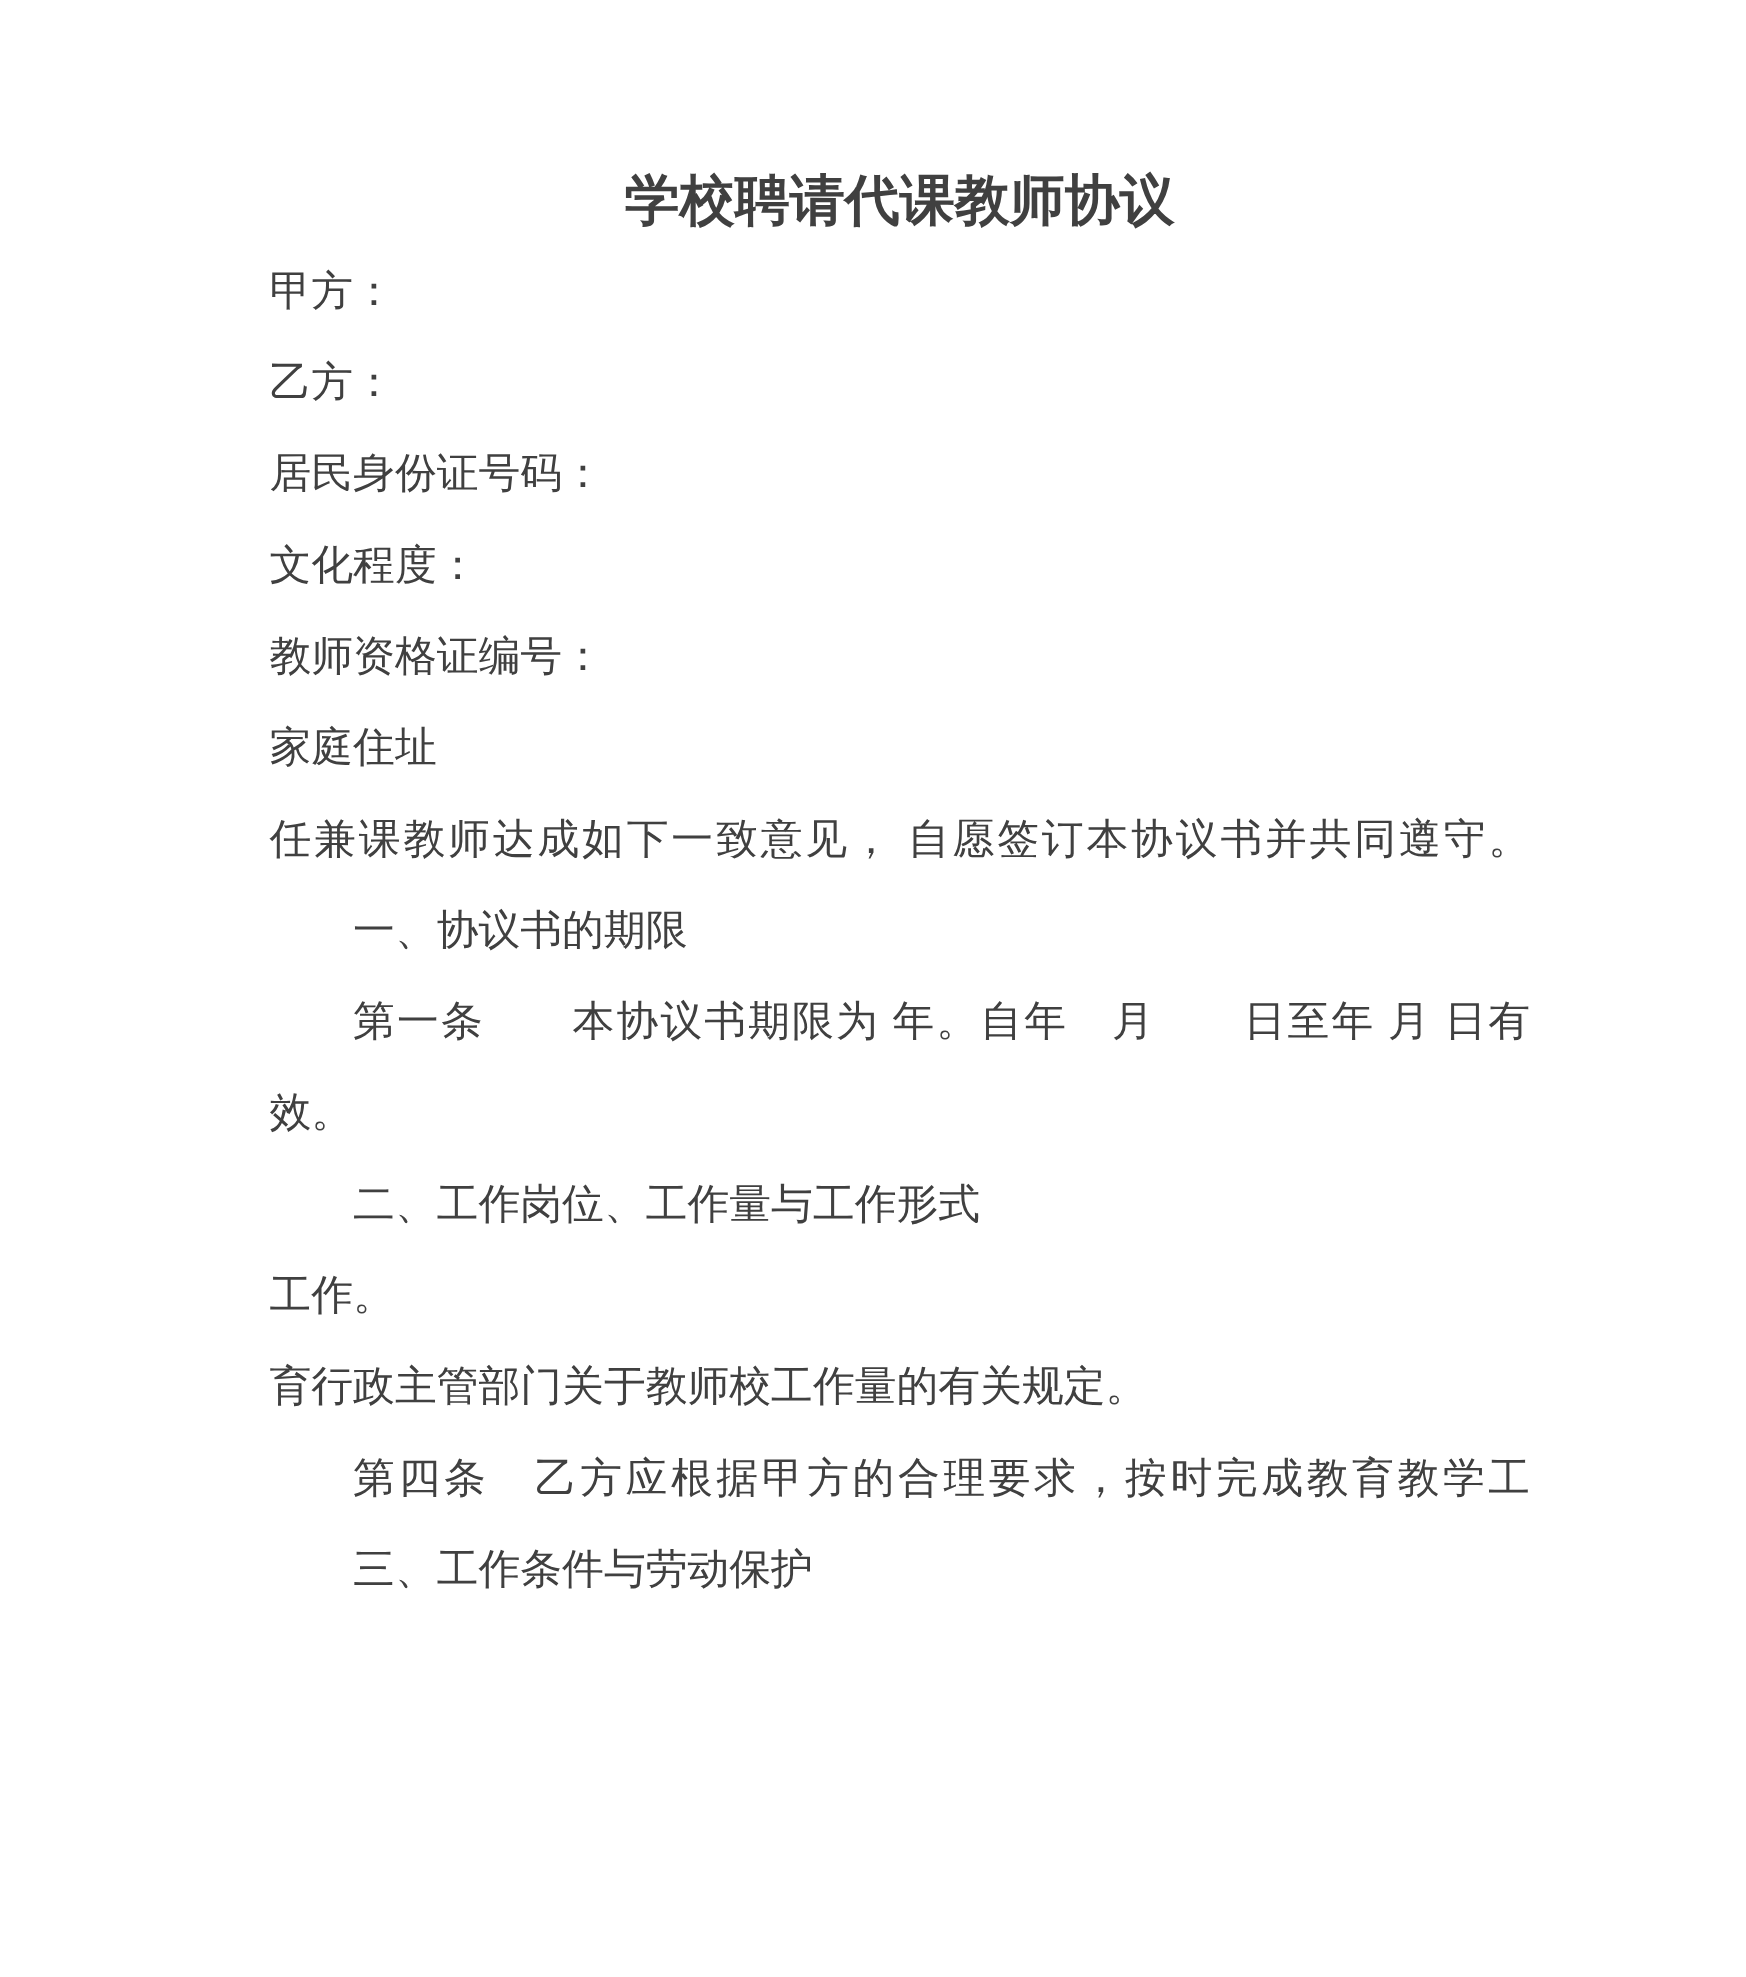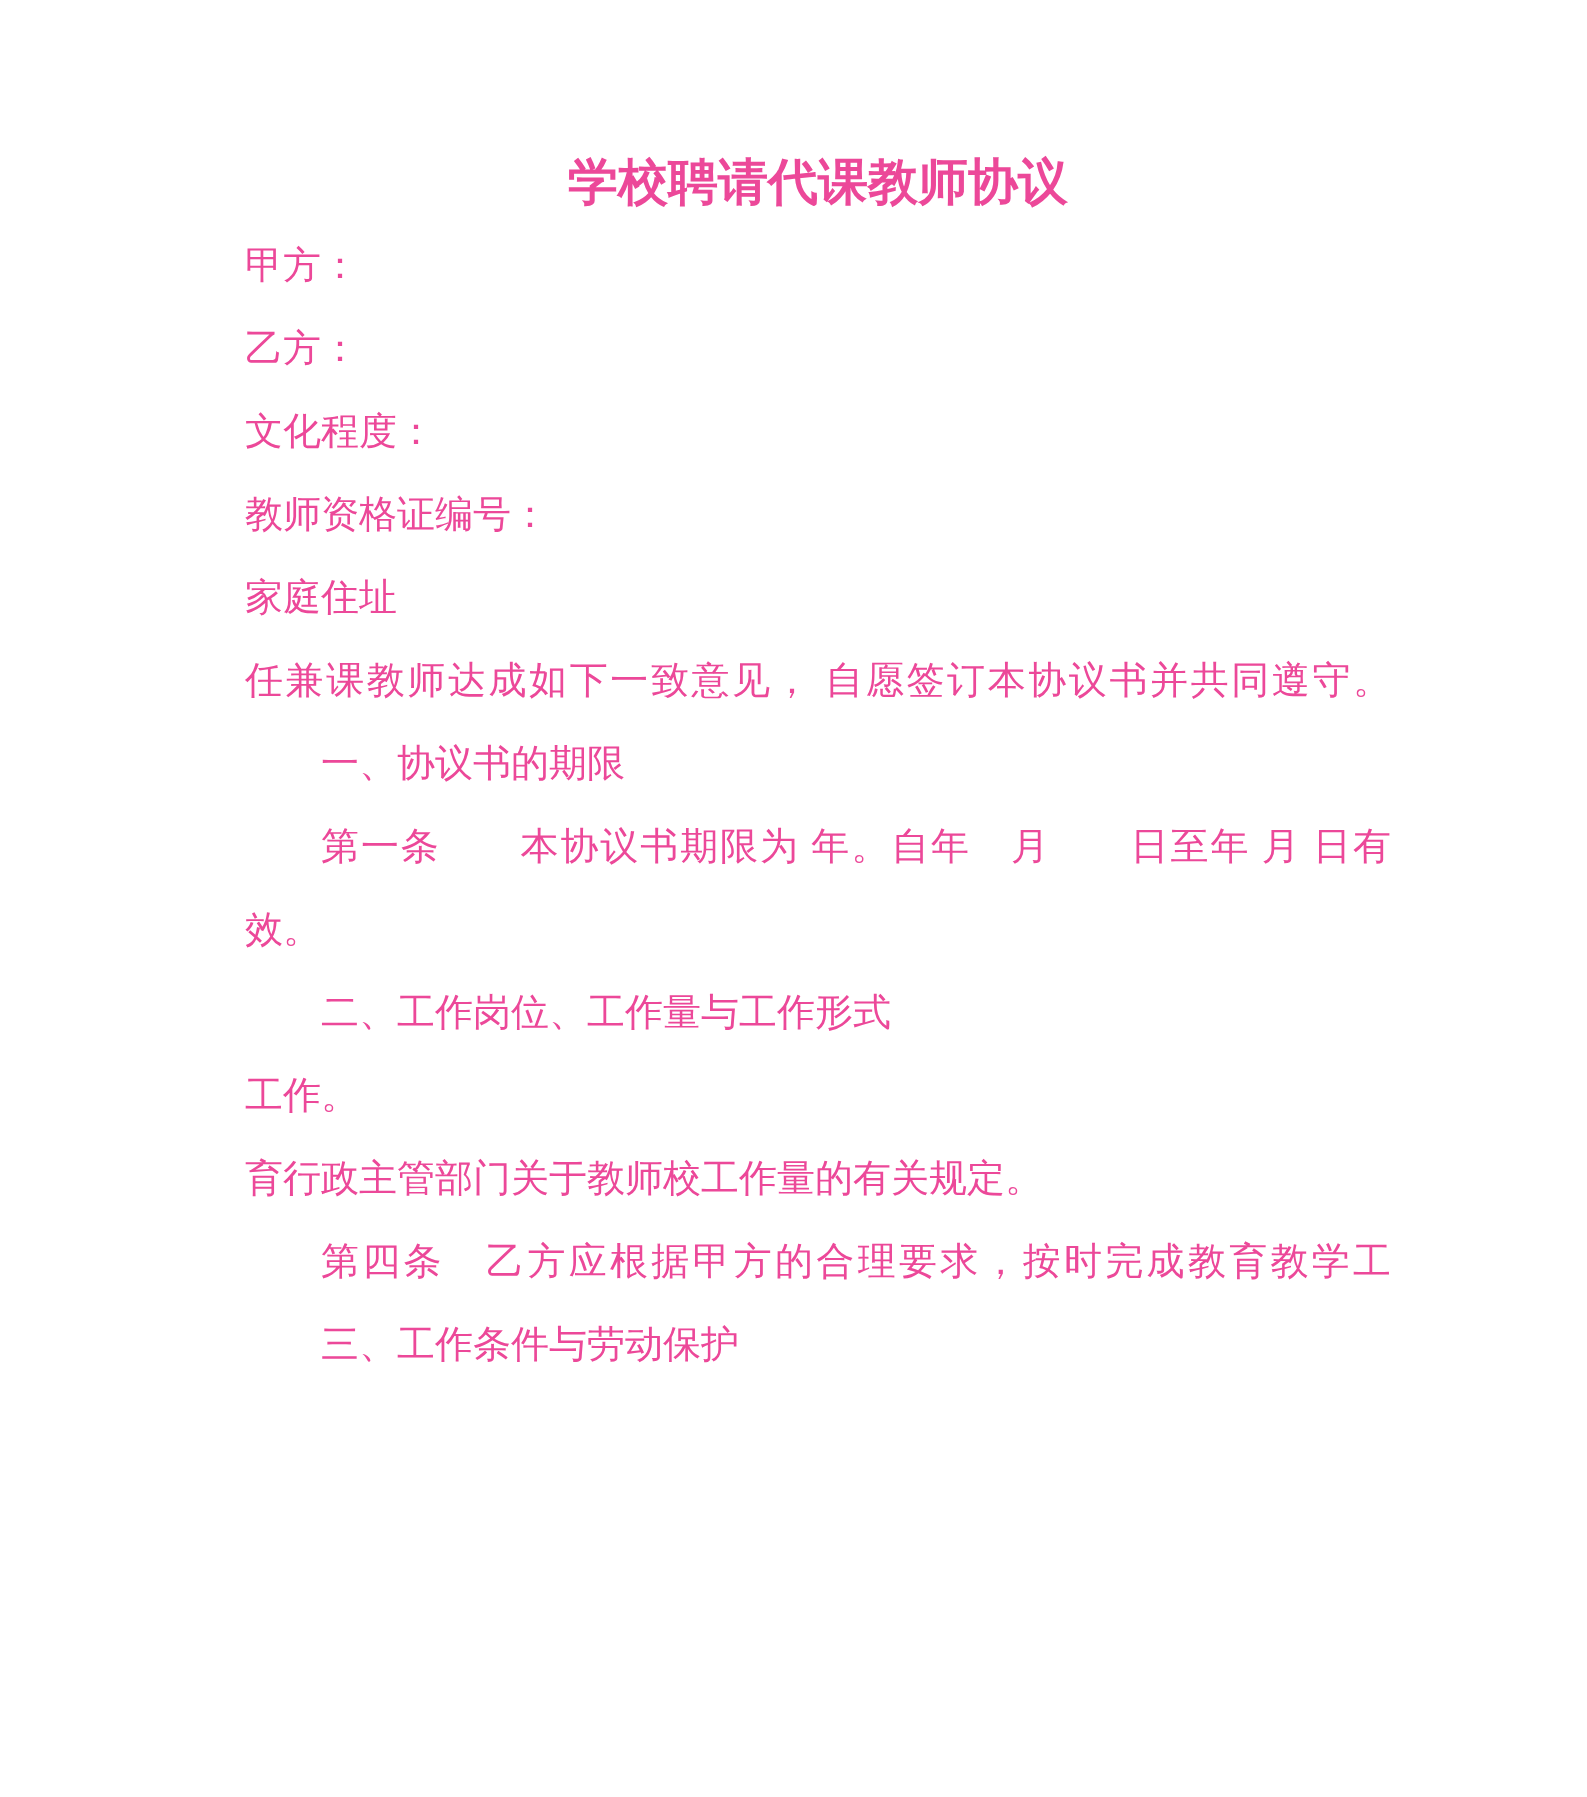--- a/index.html
+++ b/index.html
@@ -5,21 +5,21 @@
   html, body {
     margin: 0;
     padding: 0;
     background: #ffffff;
   }
   .page {
     position: relative;
     width: 1587px;
     height: 1797px;
     background: #ffffff;
-    color: #ec4899;
+    color: #404040;
     overflow: hidden;
     font-family: "Liberation Serif", "DejaVu Serif", serif;
   }
   .content {
     position: absolute;
     left: 245px;
     top: 141px;
     width: 1146px;
   }
   .line {
@@ -46,20 +46,21 @@
   }
 </style>
 </head>
 <body>
 
 <div class="page">
   <div class="content">
     <div class="line title-line">学校聘请代课教师协议</div>
     <div class="line">甲方：</div>
     <div class="line">乙方：</div>
+    <div class="line">居民身份证号码：</div>
     <div class="line">文化程度：</div>
     <div class="line">教师资格证编号：</div>
     <div class="line">家庭住址</div>
     <div class="line fill">任兼课教师达成如下一致意见， 自愿签订本协议书并共同遵守。</div>
     <div class="line indent2">一、协议书的期限</div>
     <div class="line indent2 fill">第一条　　本协议书期限为 年。自年　月　　日至年 月 日有</div>
     <div class="line">效。</div>
     <div class="line indent2">二、工作岗位、工作量与工作形式</div>
     <div class="line">工作。</div>
     <div class="line">育行政主管部门关于教师校工作量的有关规定。</div>

